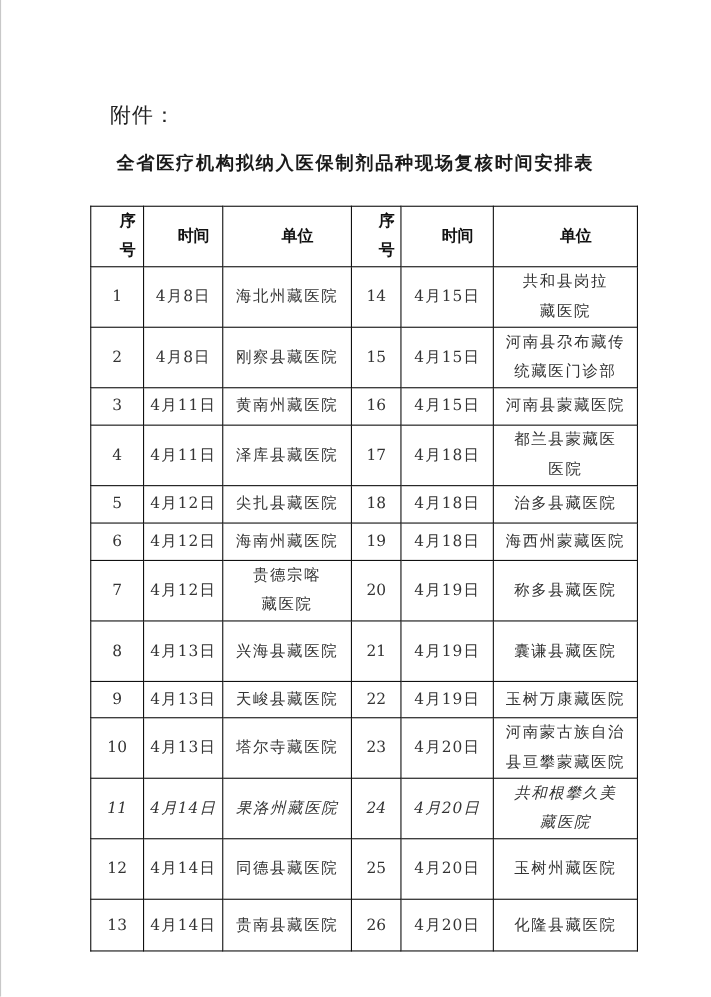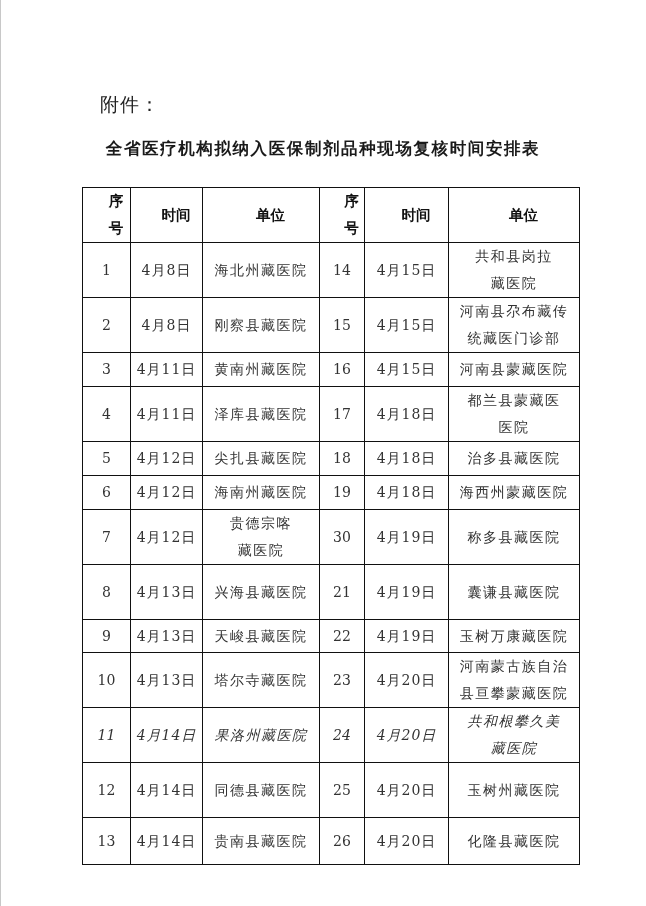--- a/index.html
+++ b/index.html
@@ -136,21 +136,21 @@
           <span class="line">海西州蒙藏医院</span>
         </td>
       </tr>
       <tr style="height: 36px;">
         <td class="num">7</td>
         <td class="date">4月12日</td>
         <td class="unit">
           <span class="line">贵德宗喀</span>
           <span class="line">藏医院</span>
         </td>
-        <td class="num">30</td>
+        <td class="num">20</td>
         <td class="date">4月19日</td>
         <td class="unit">
           <span class="line">称多县藏医院</span>
         </td>
       </tr>
       <tr style="height: 55px;">
         <td class="num">8</td>
         <td class="date">4月13日</td>
         <td class="unit">
           <span class="line">兴海县藏医院</span>

